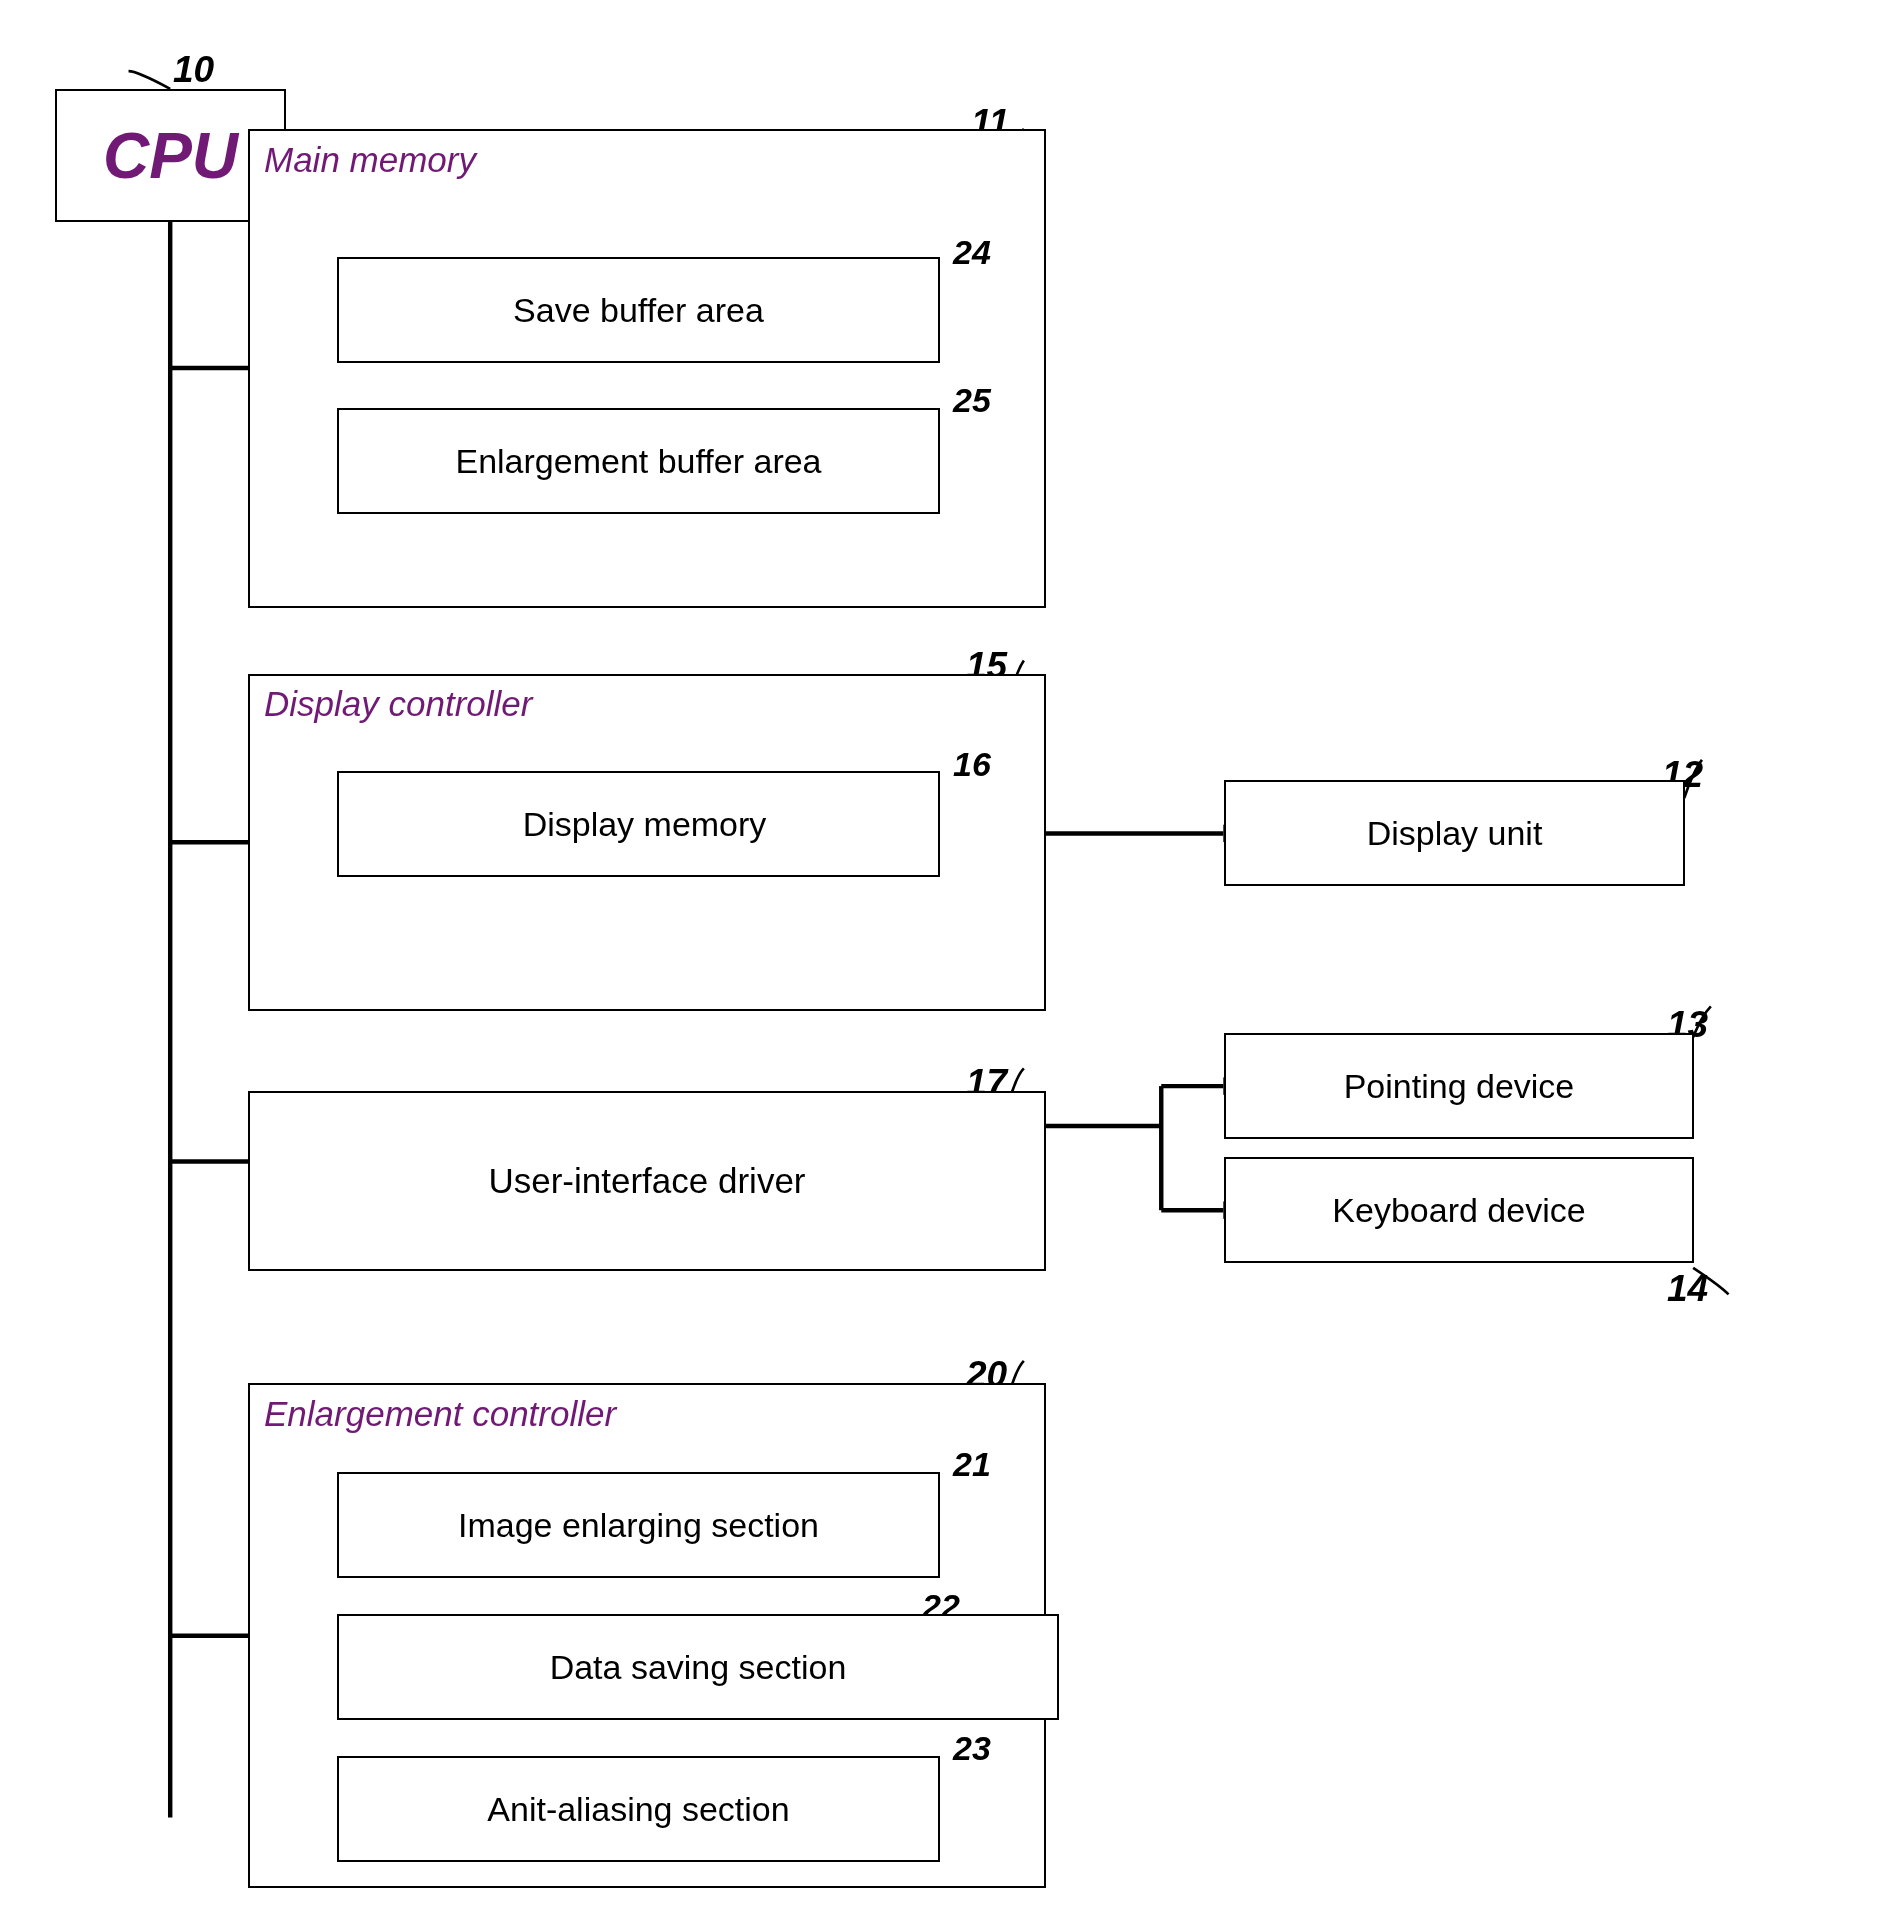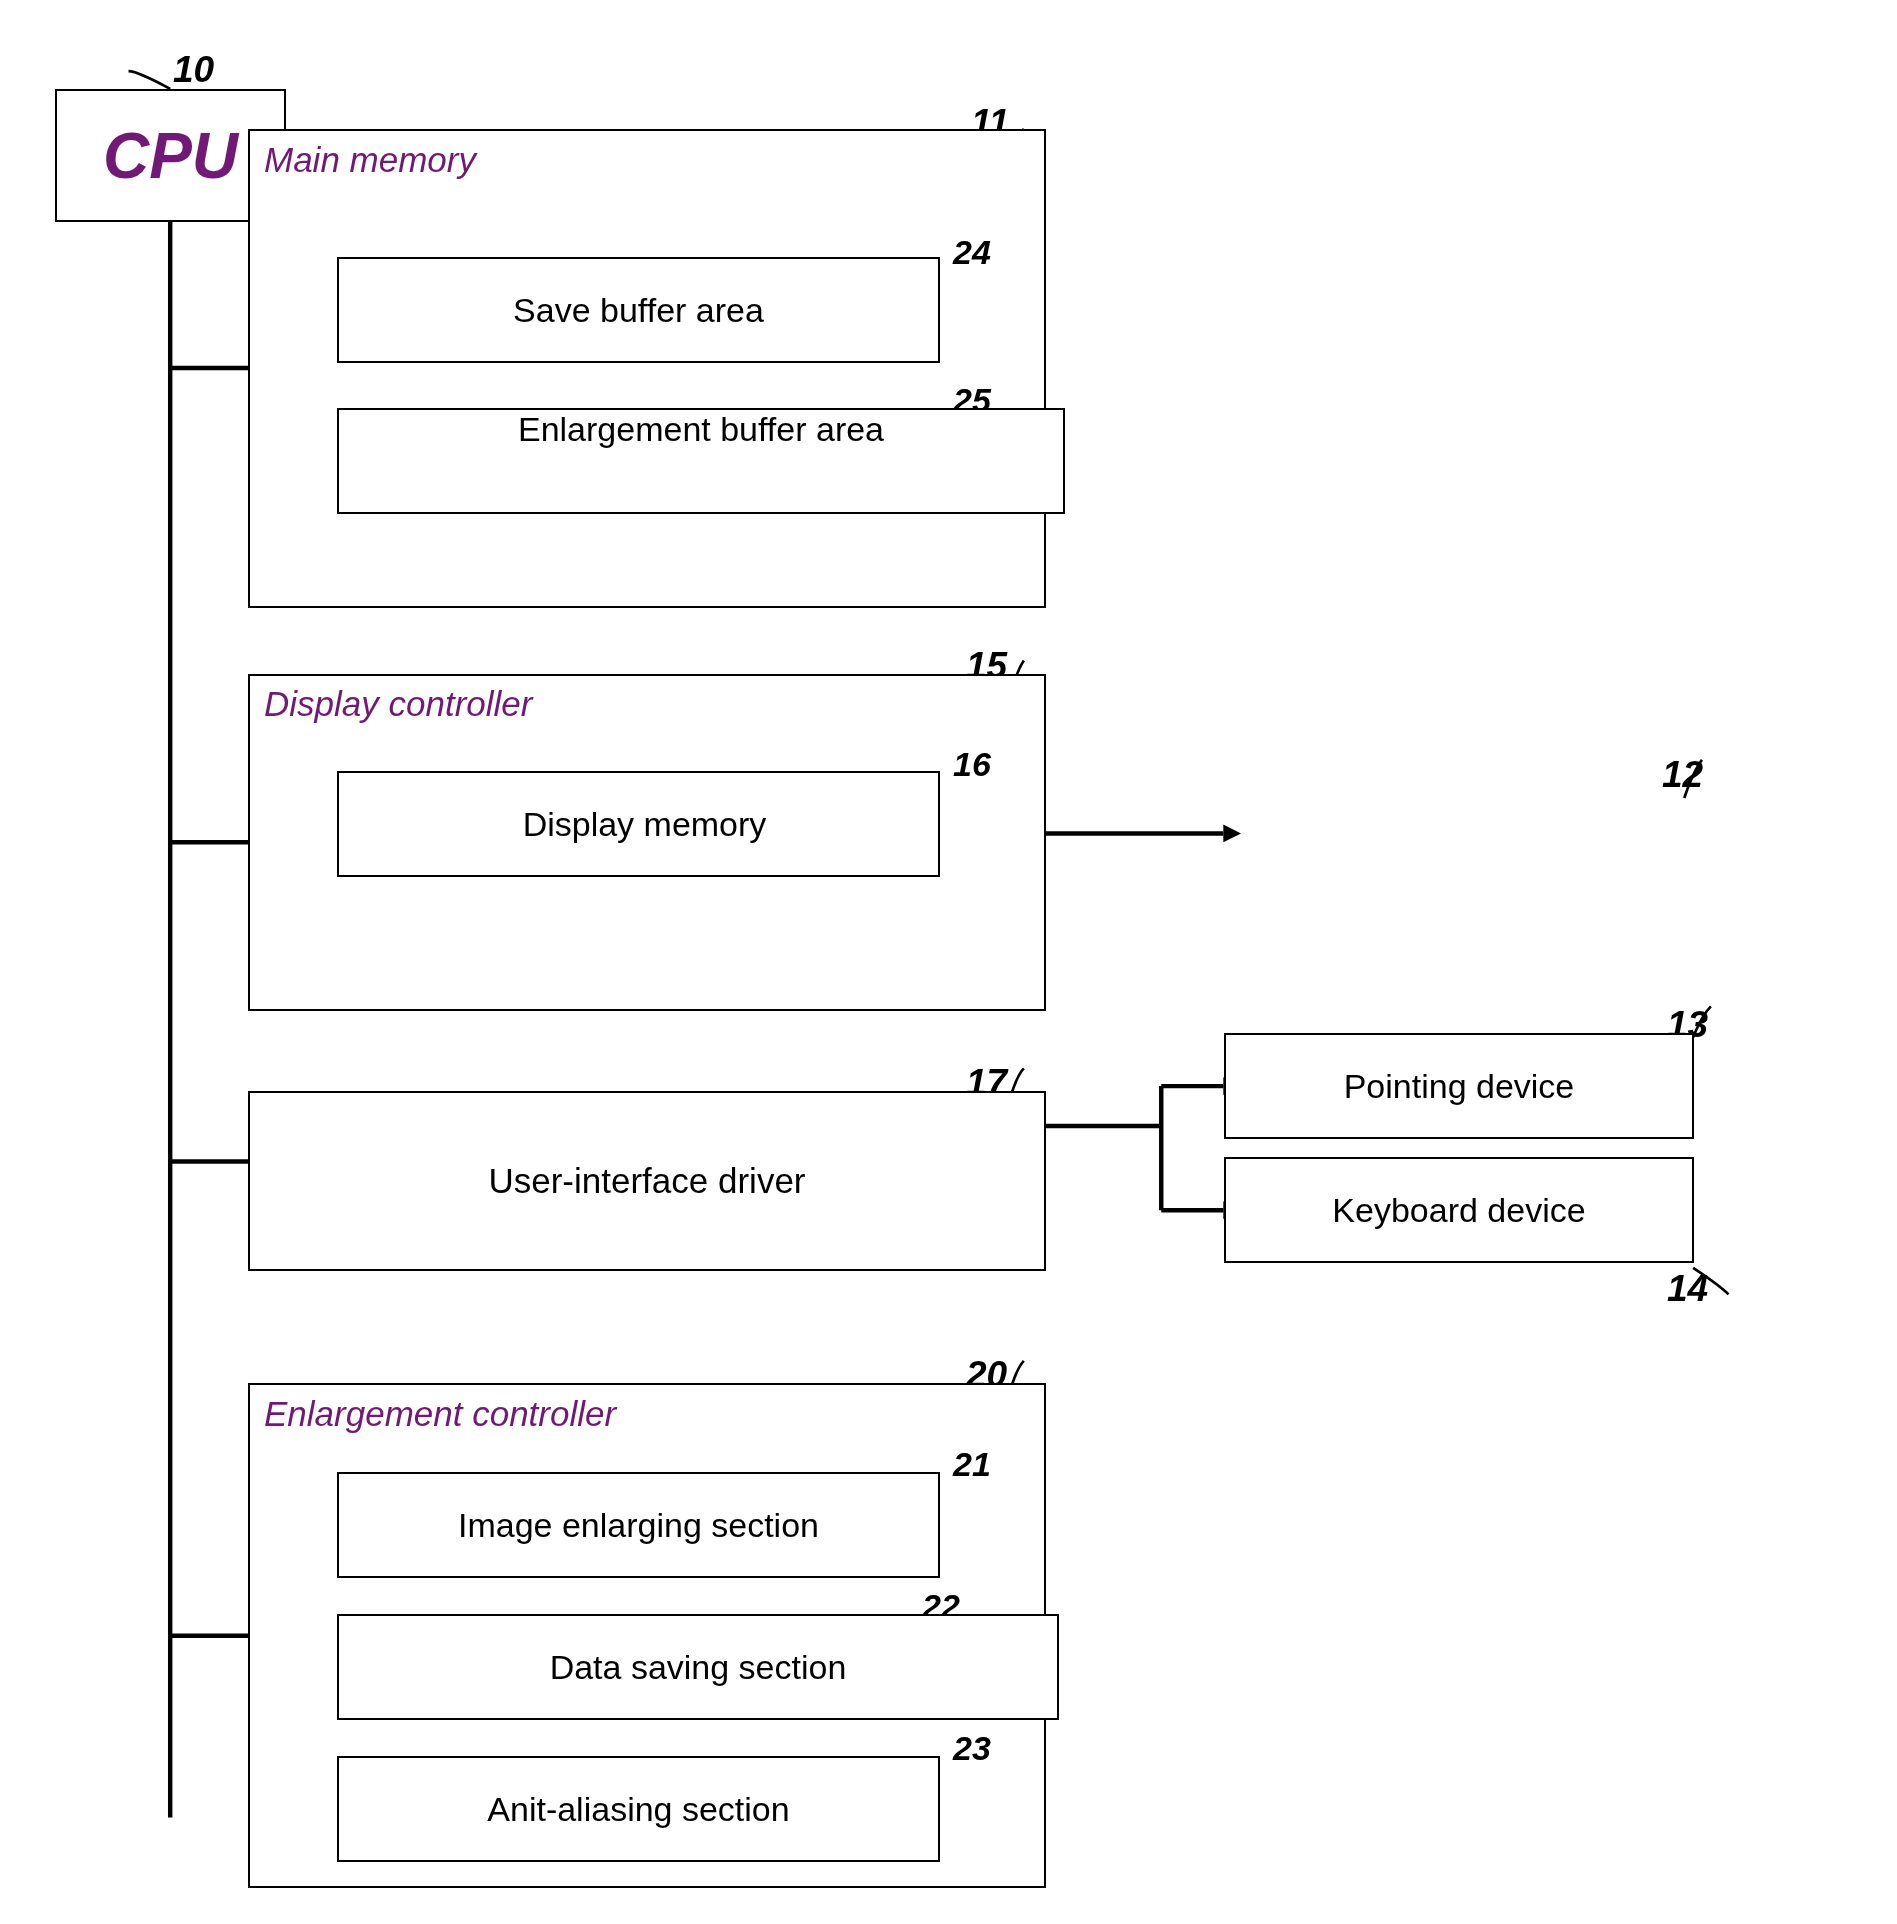--- a/index.html
+++ b/index.html
@@ -91,23 +91,24 @@
     #save-buffer-ref {
       top: 233px;
       left: 953px;
       font-size: 34px;
     }
 
     
     #enlarge-buffer-box {
       left: 337px;
       top: 408px;
-      width: 728px;
-      height: 106px;
-      display: flex;
+      width: 603px;
+      height: 106px;
+      display: flex;
+      align-items: center;
       justify-content: center;
     }
     #enlarge-buffer-label {
       font-size: 34px;
     }
     #enlarge-buffer-ref {
       top: 381px;
       left: 953px;
       font-size: 34px;
     }
@@ -386,20 +387,23 @@
   <span class="box-label" id="display-ctrl-label" style="top:684px; left:264px; font-size:35px;">Display controller</span>
 
   <span class="ref-num" id="display-memory-ref" style="top:745px; left:953px; font-size:34px;">16</span>
 
   <div class="box" id="display-memory-box">
     <span id="display-memory-label" style="font-size:34px;">Display memory</span>
   </div>
 
   <span class="ref-num" id="display-unit-ref" style="top:754px; left:1662px;">12</span>
 
+  <div class="box" id="display-unit-box">
+    <span id="display-unit-label" style="font-size:34px;">Display unit</span>
+  </div>
 
   <span class="ref-num" id="ui-driver-ref" style="top:1062px; left:966px;">17</span>
 
   <div class="box" id="ui-driver-box">
     <span id="ui-driver-label" style="font-size:35px;">User-interface driver</span>
   </div>
 
   <span class="ref-num" id="pointing-ref" style="top:1004px; left:1667px;">13</span>
 
   <div class="box" id="pointing-box">

